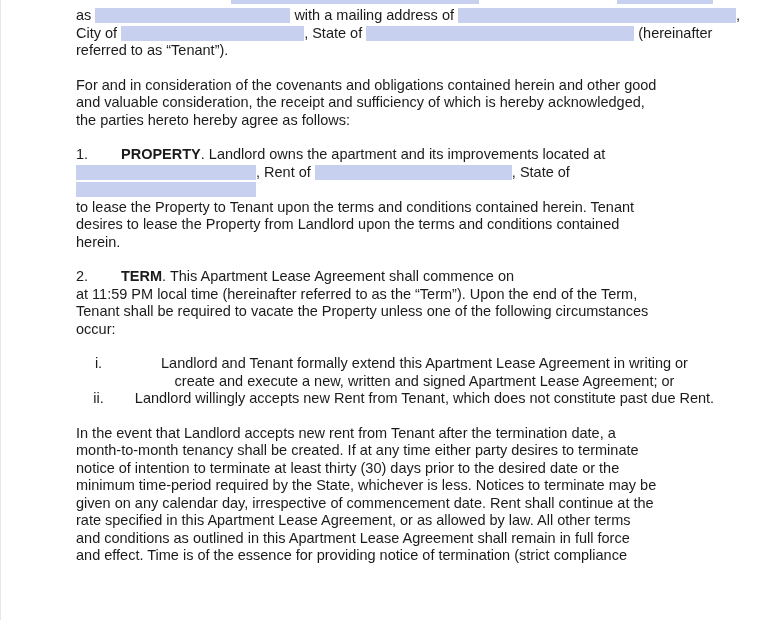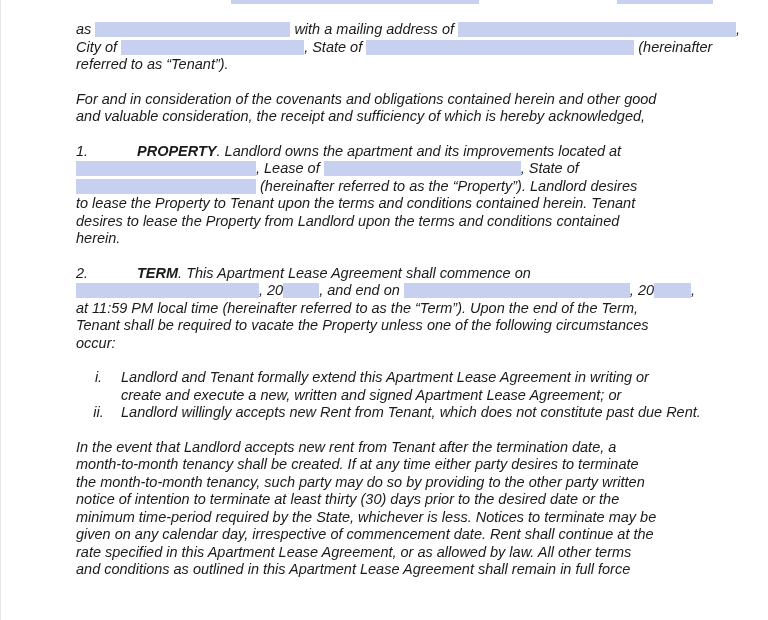--- a/index.html
+++ b/index.html
@@ -9,35 +9,35 @@
     height: 620px;
     background: #ffffff;
     overflow: hidden;
     font-family: "Liberation Sans", sans-serif;
     font-size: 14.5px;
     line-height: 17.5px;
     color: #1b1b1b;
     border-left: 1px solid #e7e7e7;
     box-sizing: border-box;
   }
-  .content { padding: 21px 40px 0 75px; font-style: italic; }
+  .content { padding: 7px 40px 0 75px; }
   .block { margin: 0 0 17px 0; }
   .block:last-child { margin-bottom: 16px; }
   .line { white-space: nowrap; }
   .blank {
     display: inline-block;
     height: 15px;
     vertical-align: -3px;
     background: var(--blank, #c8d0f0);
   }
   .sec-num { display: inline-block; width: 45px; }
-  .bold { font-weight: bold; margin-left: 16px; }
+  .bold { font-weight: bold; }
   .li { display: flex; }
   .li-num { flex: 0 0 45px; text-align: center; }
-  .li-body { flex: 1 1 auto; min-width: 0; }
+  .li-body { flex: 1 1 auto; min-width: 0; text-align: center; }
   .partial-blank {
     position: absolute;
     top: 0;
     height: 4px;
     background: var(--blank, #c8d0f0);
   }
 </style>
 </head>
 <body>
 
@@ -50,34 +50,34 @@
 
     <div class="block">
       <div class="line"><span>as</span> <span class="blank" style="width:195px"></span> <span>with a mailing address of</span> <span class="blank" style="width:278px"></span><span>,</span></div>
       <div class="line"><span>City of</span> <span class="blank" style="width:183px"></span><span>, State of</span> <span class="blank" style="width:268px"></span> <span>(hereinafter</span></div>
       <div class="line">referred to as “Tenant”).</div>
     </div>
 
     <div class="block">
       <div class="line">For and in consideration of the covenants and obligations contained herein and other good</div>
       <div class="line">and valuable consideration, the receipt and sufficiency of which is hereby acknowledged,</div>
+      <div class="line">the parties hereto hereby agree as follows:</div>
     </div>
 
     <div class="block">
       <div class="line"><span class="sec-num">1.</span><span class="bold">PROPERTY</span><span>. Landlord owns the apartment and its improvements located at</span></div>
-      <div class="line"><span class="blank" style="width:180px"></span><span>, Lease of</span> <span class="blank" style="width:197px"></span><span>, State of</span></div>
-      <div class="line"><span class="blank" style="width:180px"></span> <span>(hereinafter referred to as the “Property”). Landlord desires</span></div>
+      <div class="line"><span class="blank" style="width:180px"></span><span>, Rent of</span> <span class="blank" style="width:197px"></span><span>, State of</span></div>
+      <div class="line"><span class="blank" style="width:180px"></span> </div>
       <div class="line">to lease the Property to Tenant upon the terms and conditions contained herein. Tenant</div>
       <div class="line">desires to lease the Property from Landlord upon the terms and conditions contained</div>
       <div class="line">herein.</div>
     </div>
 
     <div class="block">
       <div class="line"><span class="sec-num">2.</span><span class="bold">TERM</span><span>. This Apartment Lease Agreement shall commence on</span></div>
-      <div class="line"><span class="blank" style="width:183px"></span><span>, 20</span><span class="blank" style="width:36px"></span><span>, and end on</span> <span class="blank" style="width:226px"></span><span>, 20</span><span class="blank" style="width:37px"></span><span>,</span></div>
       <div class="line">at 11:59 PM local time (hereinafter referred to as the “Term”). Upon the end of the Term,</div>
       <div class="line">Tenant shall be required to vacate the Property unless one of the following circumstances</div>
       <div class="line">occur:</div>
     </div>
 
     <div class="block">
       <div class="li">
         <span class="li-num">i.</span>
         <span class="li-body">
           <span class="line">Landlord and Tenant formally extend this Apartment Lease Agreement in writing or</span>
@@ -89,22 +89,22 @@
         <span class="li-body">
           <span class="line">Landlord willingly accepts new Rent from Tenant, which does not constitute past</span>
           <span class="line">due Rent.</span>
         </span>
       </div>
     </div>
 
     <div class="block">
       <div class="line">In the event that Landlord accepts new rent from Tenant after the termination date, a</div>
       <div class="line">month-to-month tenancy shall be created. If at any time either party desires to terminate</div>
-      <div class="line">the month-to-month tenancy, such party may do so by providing to the other party written</div>
       <div class="line">notice of intention to terminate at least thirty (30) days prior to the desired date or the</div>
       <div class="line">minimum time-period required by the State, whichever is less. Notices to terminate may be</div>
       <div class="line">given on any calendar day, irrespective of commencement date. Rent shall continue at the</div>
       <div class="line">rate specified in this Apartment Lease Agreement, or as allowed by law. All other terms</div>
       <div class="line">and conditions as outlined in this Apartment Lease Agreement shall remain in full force</div>
+      <div class="line">and effect. Time is of the essence for providing notice of termination (strict compliance</div>
     </div>
 
   </div>
 </div>
 
 </body></html>

